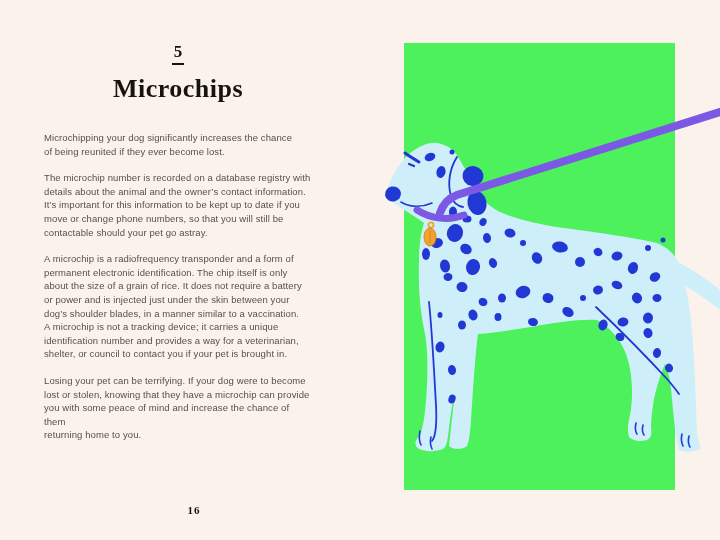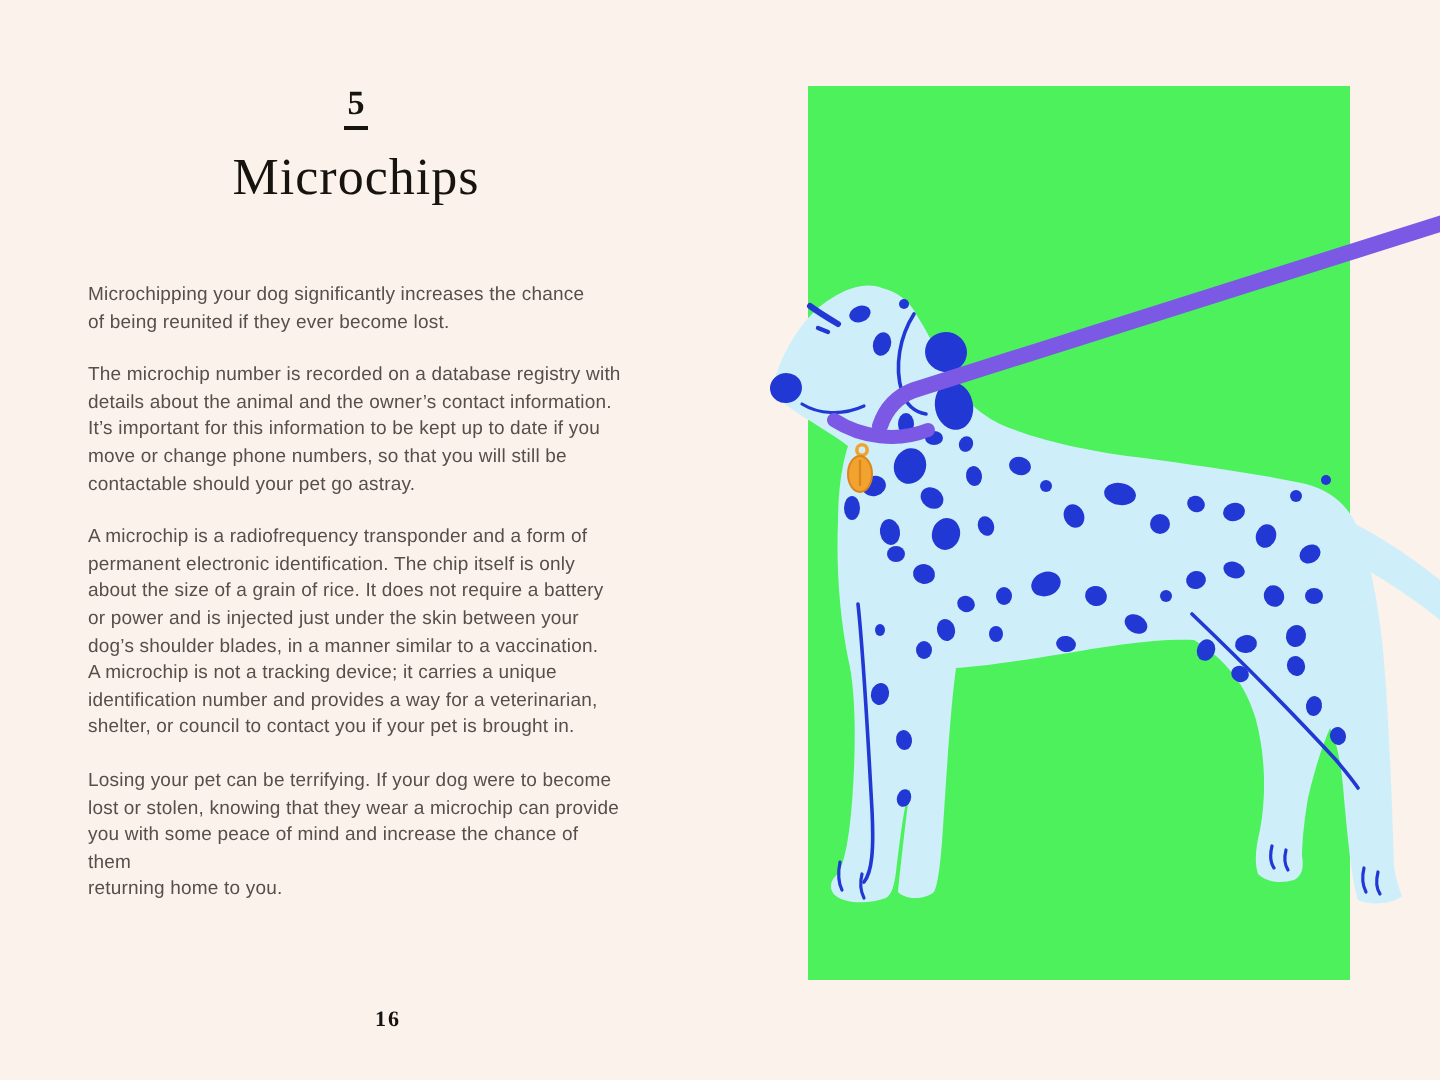--- a/index.html
+++ b/index.html
@@ -13,25 +13,25 @@
   
   .text-col{position:absolute;left:44px;top:0;width:268px;height:540px;}
   .chapter-number{
     position:absolute;top:42px;left:0;width:100%;text-align:center;
     font-family:"Liberation Serif",serif;font-weight:bold;font-size:17px;
     color:var(--heading-text,#17140F);
   }
   .chapter-number .num{display:inline-block;border-bottom:2.5px solid var(--heading-text,#17140F);padding:0 2px 1px 2px;}
   .chapter-title{
     position:absolute;top:74px;left:0;width:100%;text-align:center;
-    font-family:"Liberation Serif",serif;font-weight:normal;font-size:26px;
+    font-family:"Liberation Serif",serif;font-weight:bold;font-size:26px;
     letter-spacing:0.5px;color:var(--heading-text,#17140F);
   }
   .paragraphs{
-    position:absolute;top:141px;left:0;width:100%;
+    position:absolute;top:131px;left:0;width:100%;
     font-size:9.5px;line-height:13.6px;letter-spacing:0.1px;
     color:var(--body-text,#55504B);
   }
   .para{white-space:pre-line;margin:0 0 13px 0;}
   .page-number{
     position:absolute;top:504px;left:16px;width:100%;text-align:center;
     font-family:"Liberation Serif",serif;font-weight:bold;font-size:11px;
     letter-spacing:1px;color:var(--heading-text,#17140F);
   }
 
@@ -65,21 +65,21 @@
 contactable should your pet go astray.</p>
       <p class="para">A microchip is a radiofrequency transponder and a form of
 permanent electronic identification. The chip itself is only
 about the size of a grain of rice. It does not require a battery
 or power and is injected just under the skin between your
 dog’s shoulder blades, in a manner similar to a vaccination.
 A microchip is not a tracking device; it carries a unique
 identification number and provides a way for a veterinarian,
 shelter, or council to contact you if your pet is brought in.</p>
       <p class="para">Losing your pet can be terrifying. If your dog were to become
-lost or stolen, knowing that they wear a microchip can provide
+lost or stolen, knowing that they have a microchip can provide
 you with some peace of mind and increase the chance of them
 returning home to you.</p>
     </div>
 
     <div class="page-number">16</div>
   </div>
 
   <svg class="illus" viewBox="0 0 720 540" aria-hidden="true">
 
     <rect class="fill-green" x="404" y="43" width="271" height="447"></rect>

